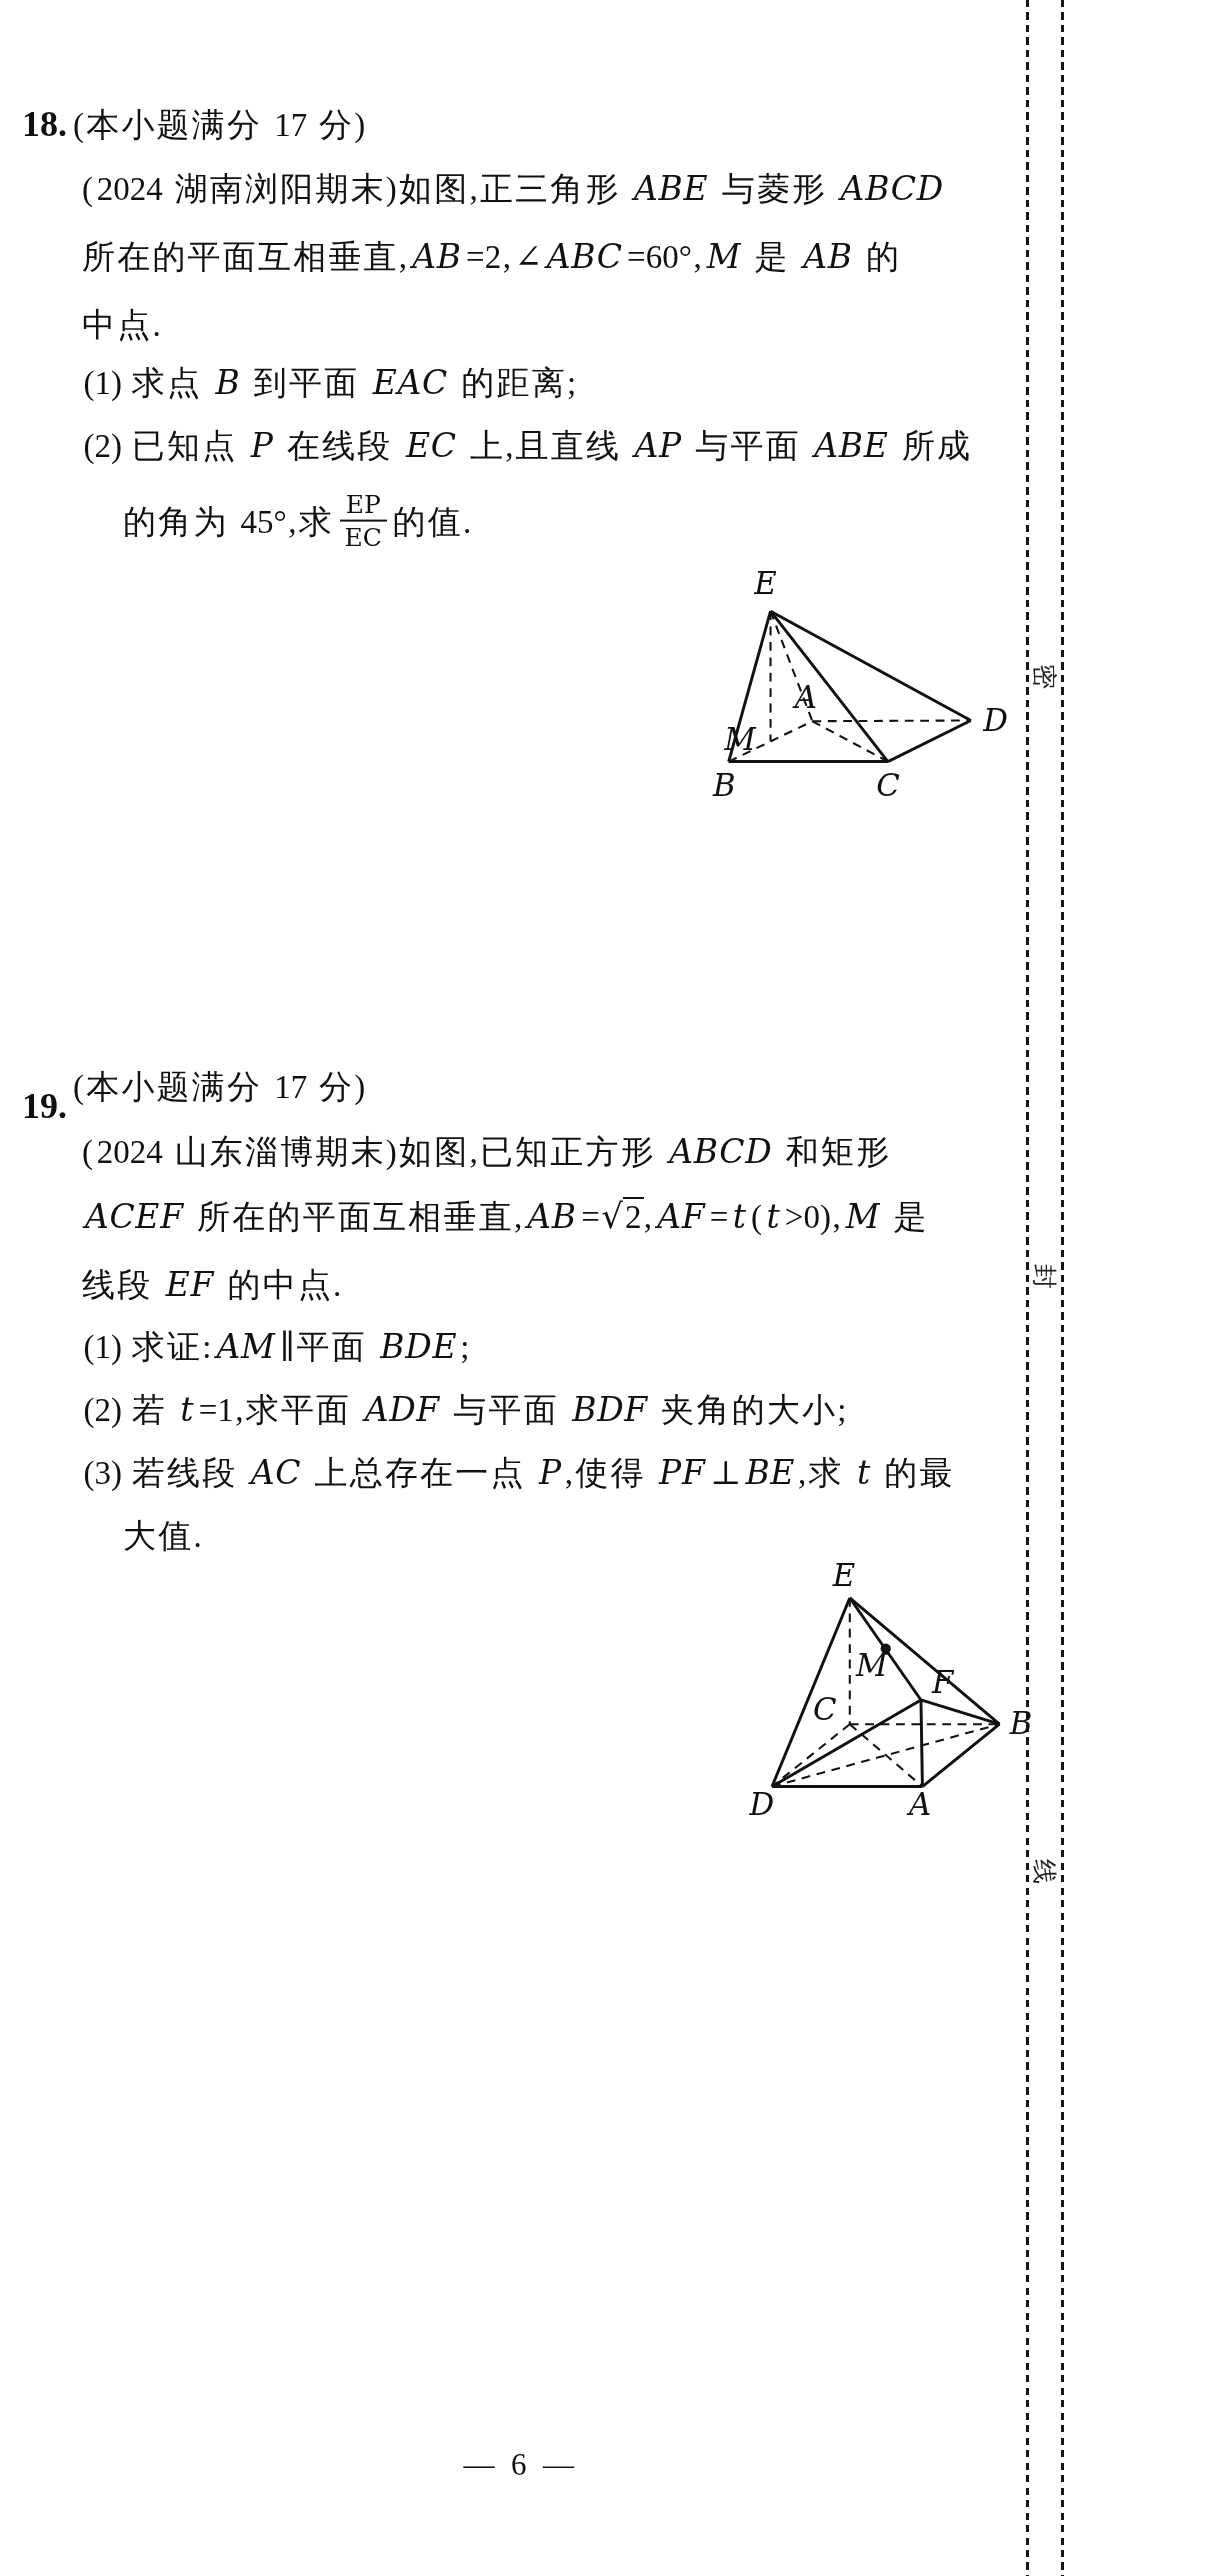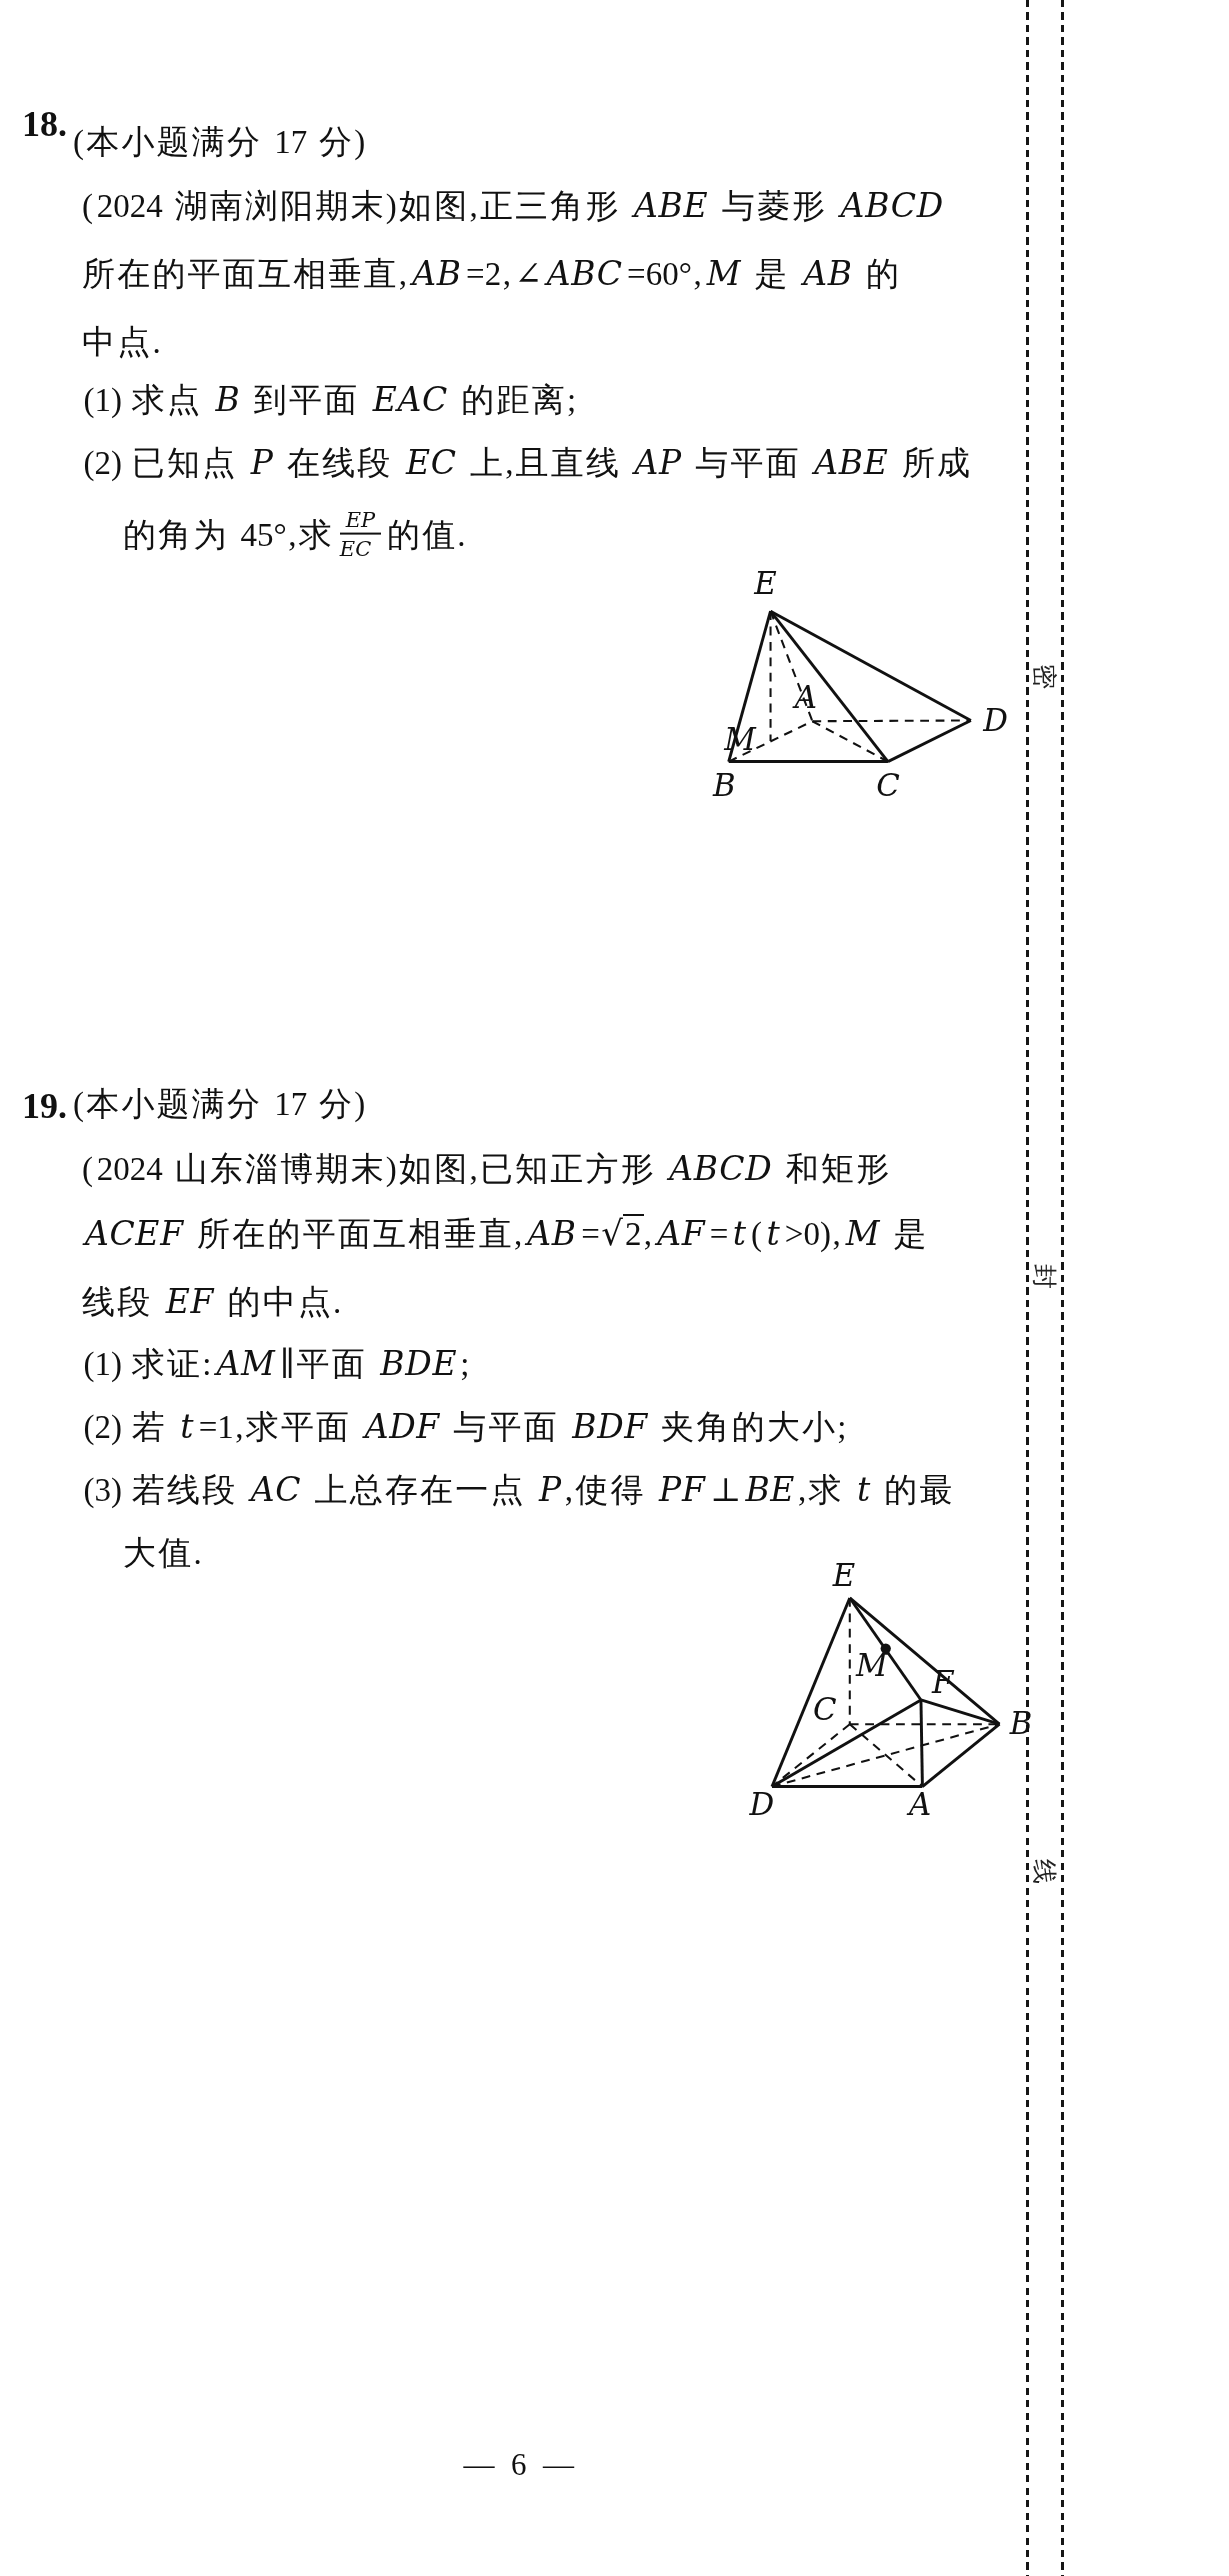--- a/index.html
+++ b/index.html
@@ -18,43 +18,42 @@
     font-weight:bold;
     font-size:36px;
     font-family:"Liberation Serif","DejaVu Serif",serif;
     white-space:nowrap;
   }
   .line{
     position:absolute;
     white-space:nowrap;
     font-size:33px;
     line-height:44px;
-    margin-top:17px;
   }
   .r-cn{
     font-family:"Liberation Serif","DejaVu Serif",serif;
     letter-spacing:2.2px;
   }
   .r-m{
     font-family:"DejaVu Serif","Liberation Serif",serif;
     font-style:italic;
     padding:0 2.9px;
     letter-spacing:0.7px;
   }
   .r-n{
     font-family:"Liberation Serif","DejaVu Serif",serif;
     padding:0 1.5px;
   }
   .frac{
     display:inline-block;
     vertical-align:middle;
     transform:translateY(-4.4px);
-    font-style:italic;
+    text-align:center;
     font-family:"DejaVu Serif","Liberation Serif",serif;
-    font-size:21px;
+    font-size:25px;
     line-height:1.05;
     margin:0 5.9px;
   }
   .fr-num{display:block;border-bottom:2.2px solid #111;padding:0 5.9px 2.2px;}
   .fr-den{display:block;padding-top:2.2px;}
   .sqrt{white-space:nowrap;}
   .sqrt .rad{font-style:normal;font-family:"DejaVu Serif",serif;font-size:34px;}
   .sqrt .radicand{border-top:2.2px solid #111;font-family:"Liberation Serif",serif;padding:0 2.2px;}
   
   .seal-dash{

